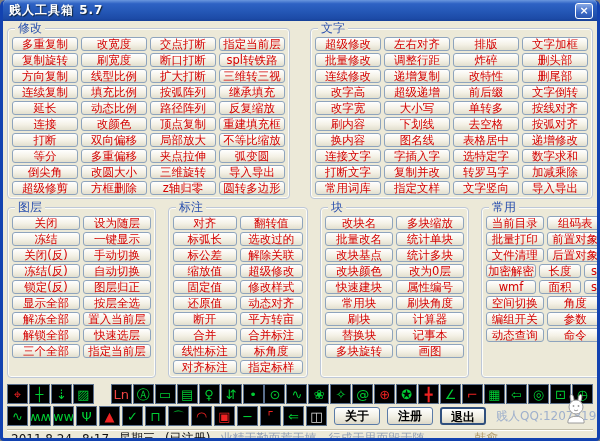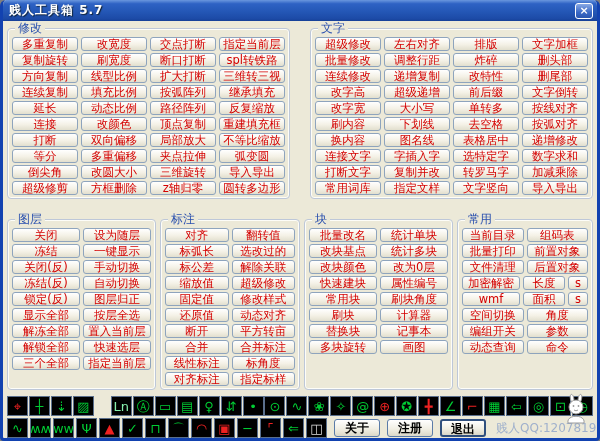--- a/index.html
+++ b/index.html
@@ -15,21 +15,21 @@
     border-radius:3px 3px 0 0;
   }
   .title{ color:#fff; font-size:12px; font-weight:bold; letter-spacing:1px; text-shadow:1px 1px 1px #123; flex:1; }
   .close-btn{
     width:18px; height:16px; display:flex; align-items:center; justify-content:center;
     background:linear-gradient(180deg,#89a9e4,#3a69c6 60%,#2a56b0); border:1px solid #fff;
     border-radius:3px; color:#fff; font-size:11px; font-weight:bold; cursor:pointer;
   }
   .client{ flex:1; padding:2px 4px 0 4px; display:flex; flex-direction:column; }
   .top-groups{ display:grid; grid-template-columns:1fr 1fr; gap:20px; margin-top:5px; }
-  .bottom-groups{ display:grid; grid-template-columns:149px 140px 149px 1fr; gap:4px; margin-top:20px; }
+  .bottom-groups{ display:grid; grid-template-columns:149px 140px 149px 1fr; gap:12px; margin-top:8px; }
   .group{ position:relative; border:1px solid #bdc7d8; border-radius:4px; padding:8px 4px 3px 4px;
           box-shadow:inset 0 0 0 1px #fdfdf8; }
   .group-label{ position:absolute; top:-7px; left:7px; background:#ece9d8; padding:0 3px;
           color:#2a50ae; font-size:12px; line-height:13px; }
   .group-body{ display:flex; flex-direction:column; gap:2px; }
   .btn-row{ display:flex; gap:3px; }
   .cad-btn{
     flex:1 1 0; height:14px; font-size:11.5px; line-height:12px; color:#d40000;
     background:linear-gradient(180deg,#ffffff,#f4f1e6 55%,#e2dfce);
     border:1px solid #8ea4bd; border-radius:3px; text-align:center;
@@ -287,20 +287,24 @@
             <div class="btn-row">
               <button class="cad-btn">对齐标注</button>
               <button class="cad-btn">指定标样</button>
             </div>
           </div>
         </div>
         <div class="group">
           <span class="group-label">块</span>
           <div class="group-body">
             <div class="btn-row">
+              <button class="cad-btn">改块名</button>
+              <button class="cad-btn">多块缩放</button>
+            </div>
+            <div class="btn-row">
               <button class="cad-btn">批量改名</button>
               <button class="cad-btn">统计单块</button>
             </div>
             <div class="btn-row">
               <button class="cad-btn">改块基点</button>
               <button class="cad-btn">统计多块</button>
             </div>
             <div class="btn-row">
               <button class="cad-btn">改块颜色</button>
               <button class="cad-btn">改为0层</button>
@@ -366,21 +370,21 @@
             </div>
           </div>
         </div>
       </div>
 
     <div class="toolbar" id="toolbar-row1">
         <div class="icon-btn" style="color: rgb(238, 34, 34);">⌖</div>
         <div class="icon-btn" style="color: rgb(0, 204, 51);">┼</div>
         <div class="icon-btn" style="color: rgb(0, 204, 51);">⇣</div>
         <div class="icon-btn" style="color: rgb(0, 204, 51);">▨</div>
-        <div class="icon-btn" style="color: #86efac; margin-left: 16px;">Ln</div>
+        <div class="icon-btn" style="color: #ef4444; margin-left: 16px;">Ln</div>
         <div class="icon-btn" style="color: rgb(0, 204, 51);">Ⓐ</div>
         <div class="icon-btn" style="color: rgb(0, 204, 51);">▭</div>
         <div class="icon-btn" style="color: rgb(0, 204, 51);">▤</div>
         <div class="icon-btn" style="color: rgb(0, 204, 51);">♀</div>
         <div class="icon-btn" style="color: rgb(0, 204, 51);">⇵</div>
         <div class="icon-btn" style="color: rgb(0, 204, 51);">•</div>
         <div class="icon-btn" style="color: rgb(0, 204, 51);">⊙</div>
         <div class="icon-btn" style="color: rgb(0, 204, 51);">∿</div>
         <div class="icon-btn" style="color: rgb(0, 204, 51);">❀</div>
         <div class="icon-btn" style="color: rgb(0, 204, 51);">✧</div>

